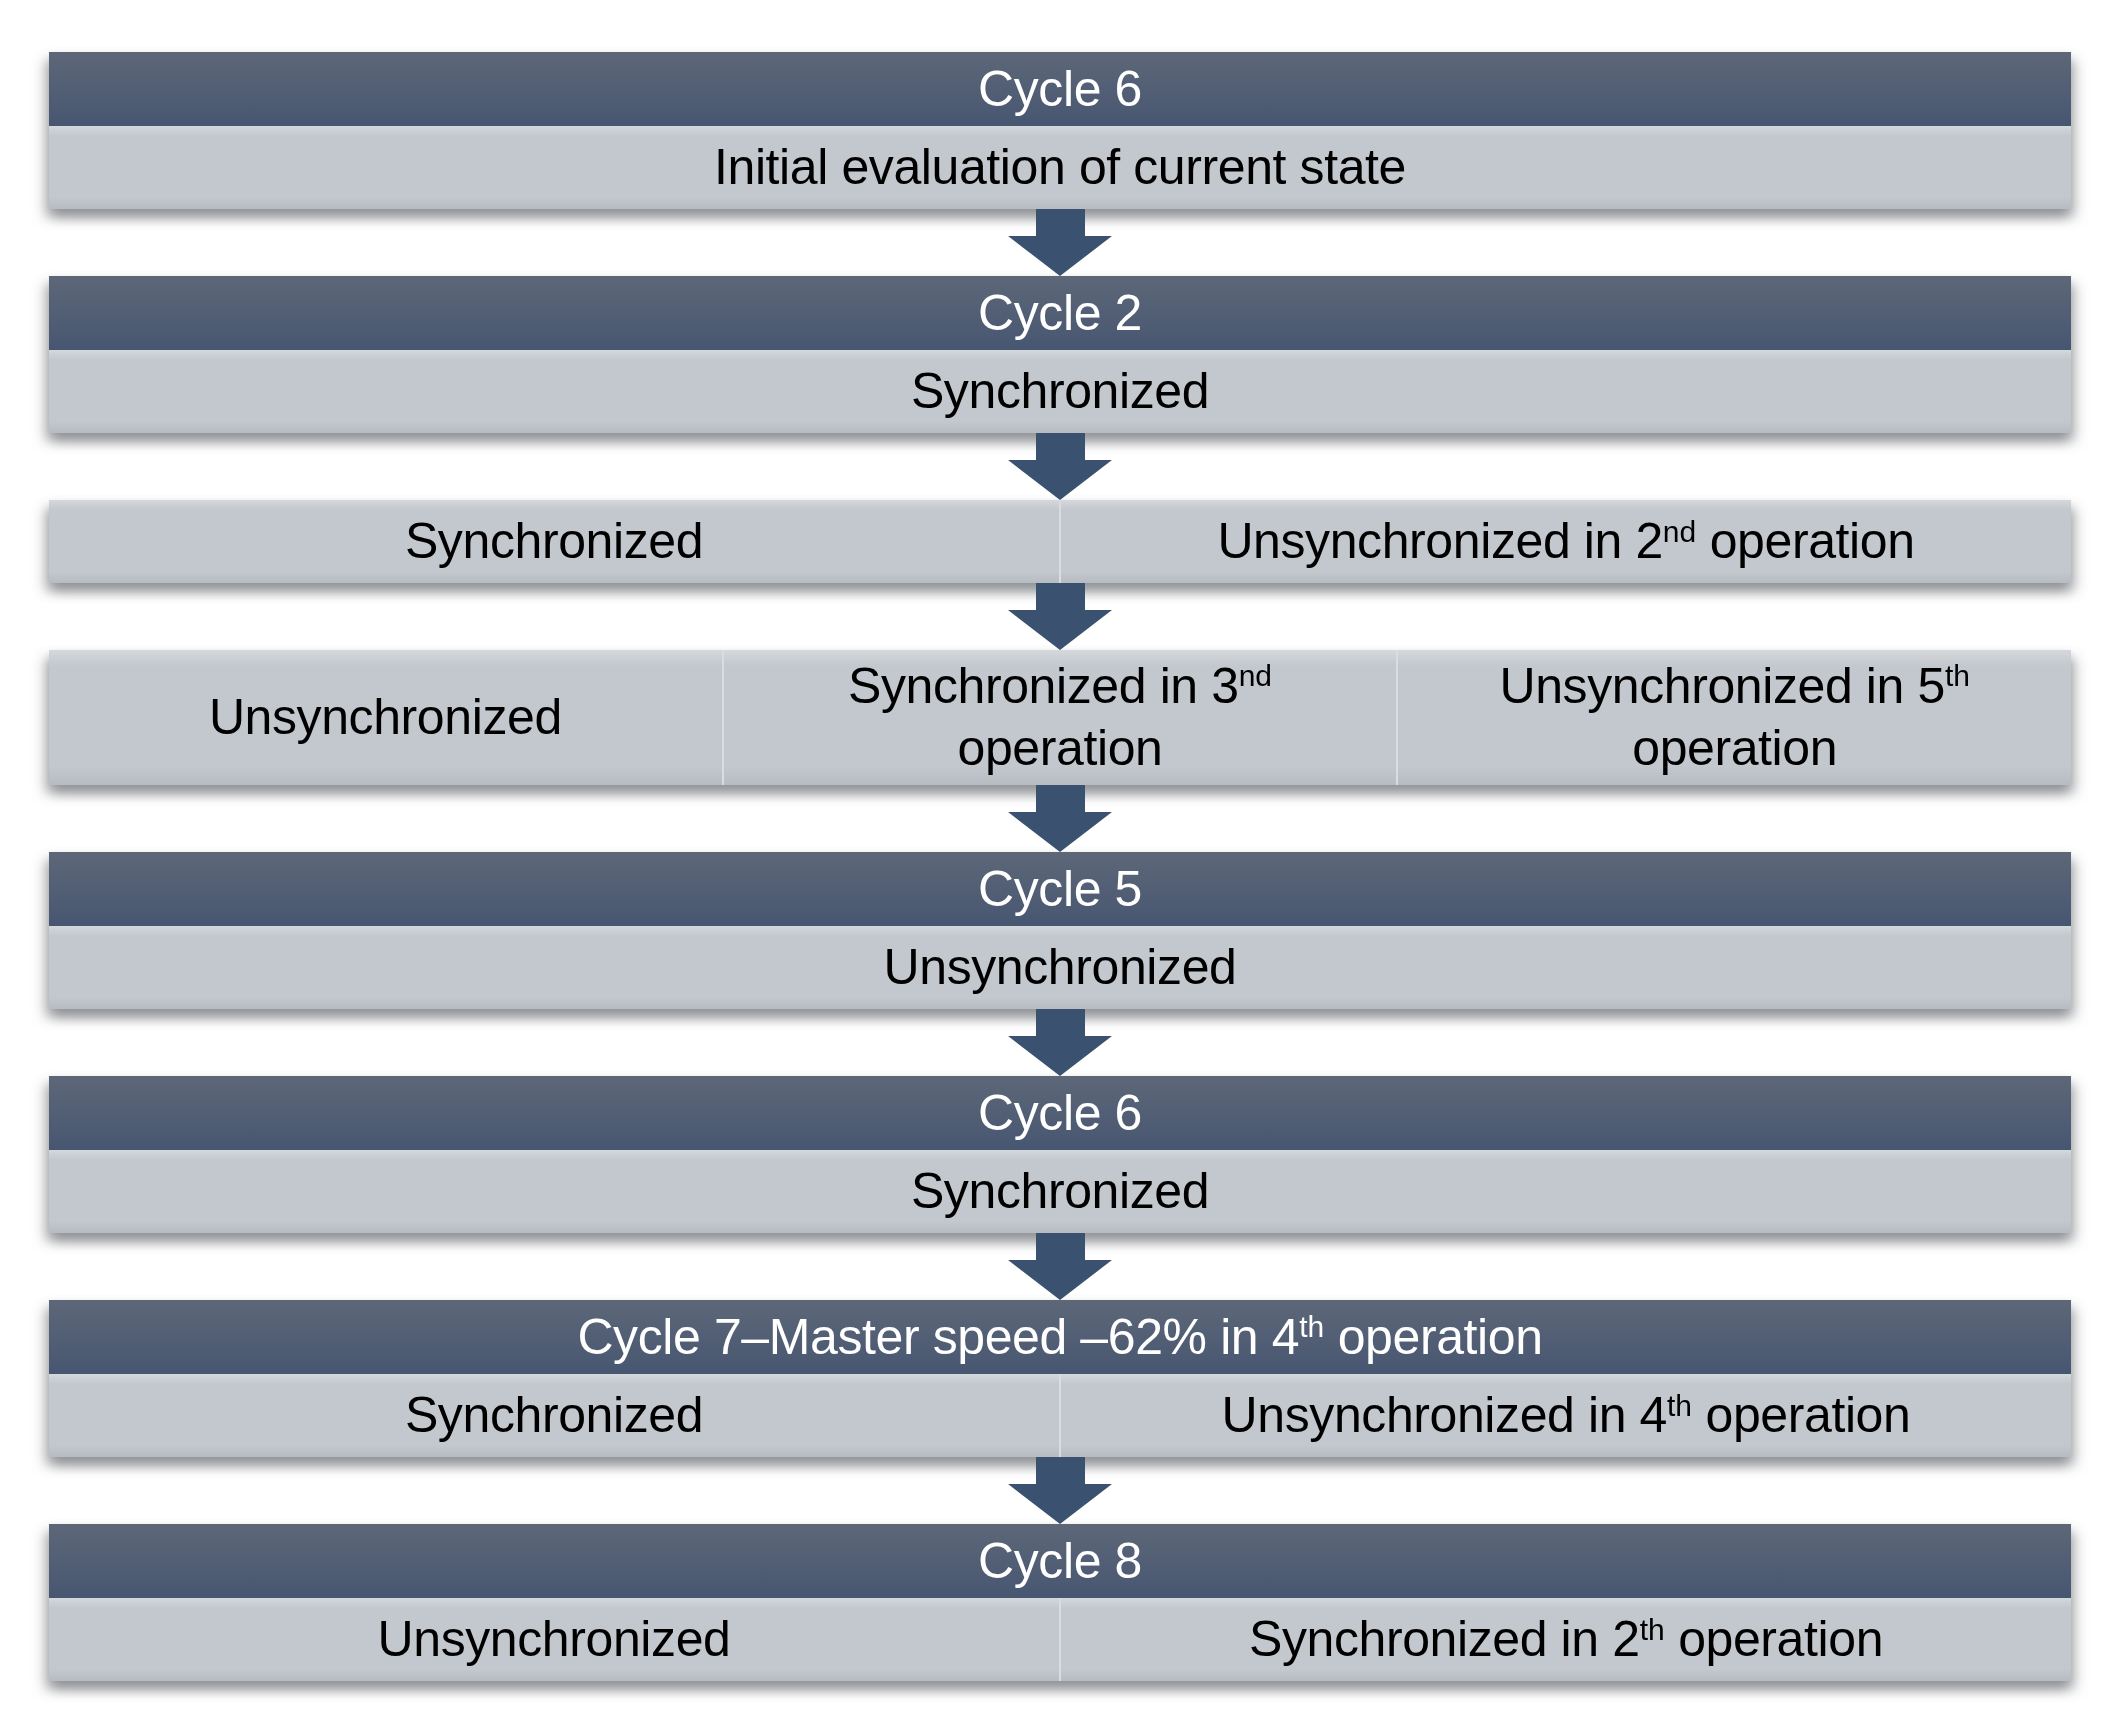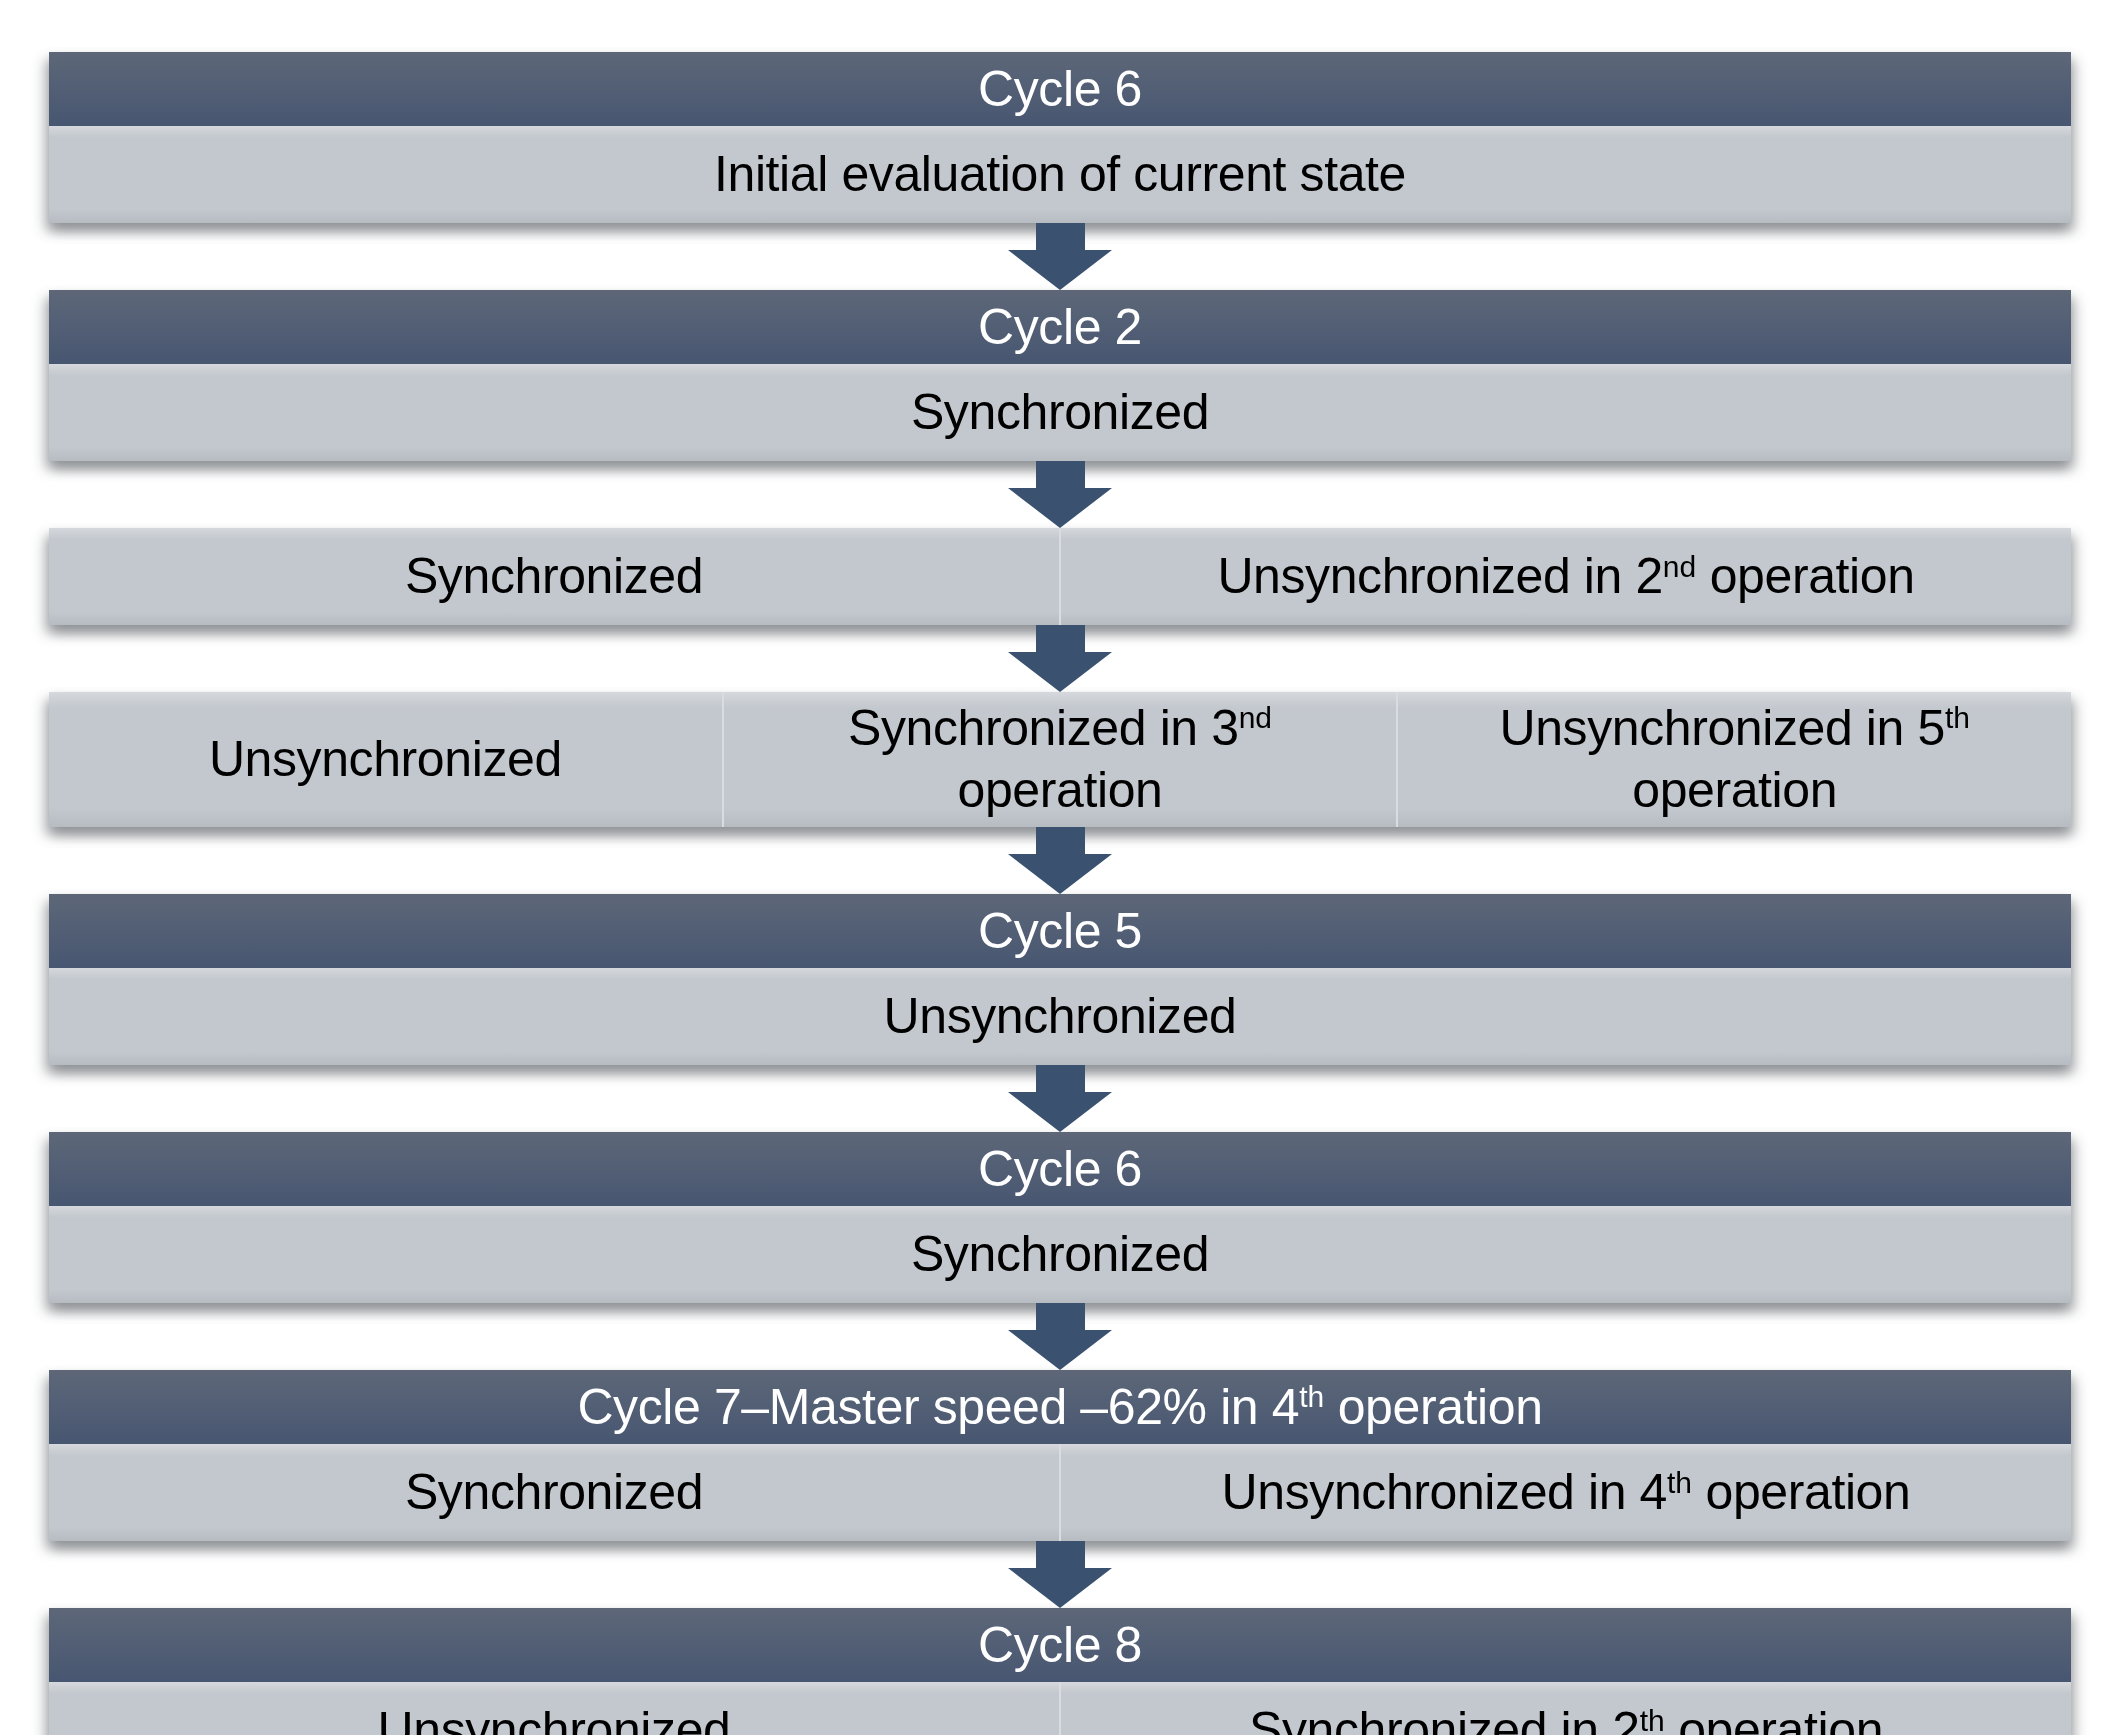--- a/index.html
+++ b/index.html
@@ -41,21 +41,21 @@
     align-items: stretch;
     background: linear-gradient(180deg, #d5d8dc 0%, var(--body-bg) 12%, var(--body-bg) 86%, #b7bcc3 100%);
   }
   .cell {
     flex: 1 1 0;
     display: flex;
     align-items: center;
     justify-content: center;
     text-align: center;
     min-height: 65px;
-    padding: 16px 50px;
+    padding: 9px 50px;
     font-size: 50px;
     line-height: 1.25;
     letter-spacing: -0.4px;
     color: var(--body-text);
   }
   .cell + .cell {
     border-left: 2.5px solid #d9dce1;
   }
   .box.tall .cell {
     min-height: 128px;

